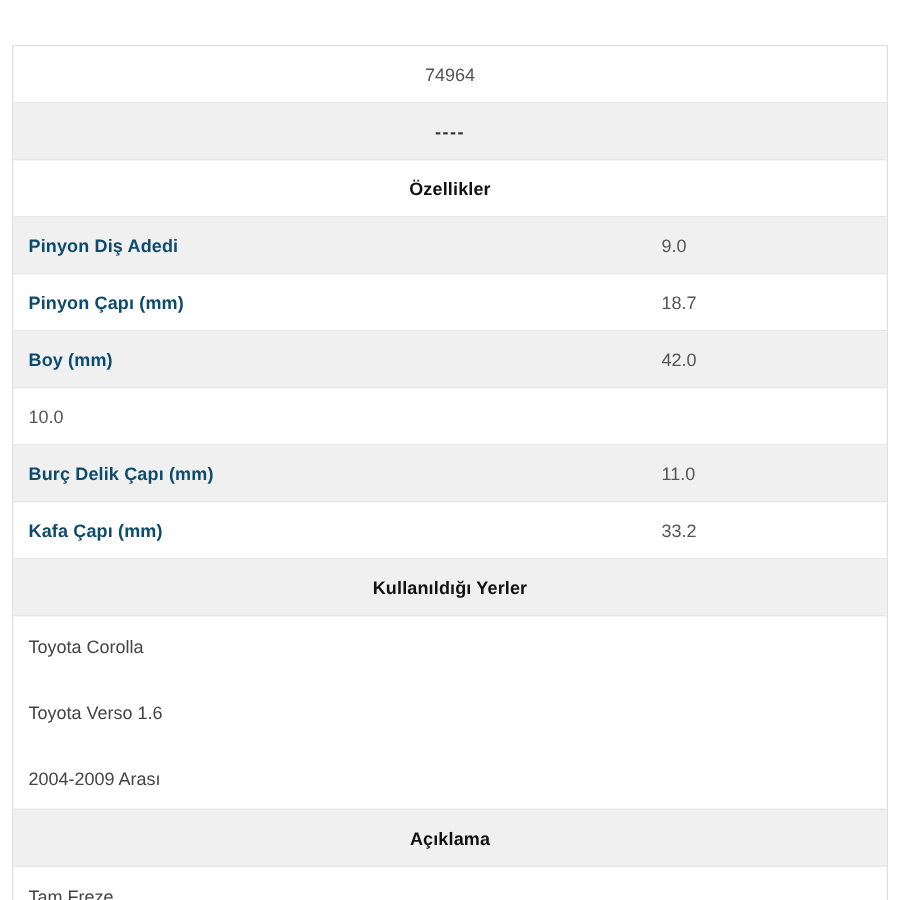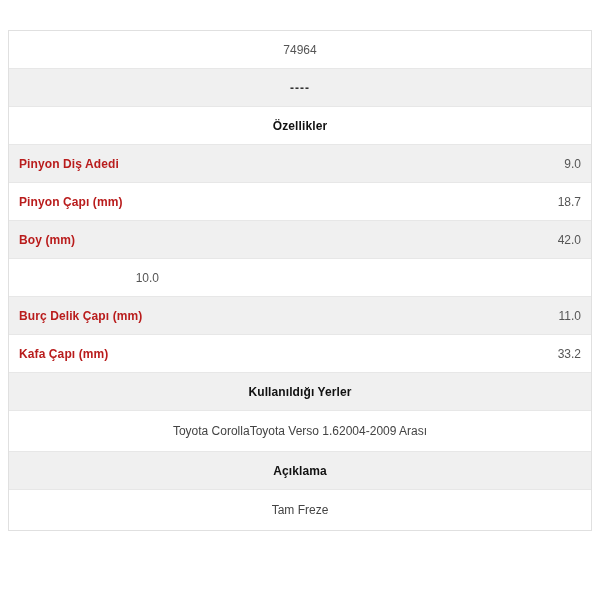--- a/index.html
+++ b/index.html
@@ -25,36 +25,37 @@
     padding: 0 10px;
     border-bottom: 1px solid #e7e7e7;
     background: #ffffff;
   }
   .row:last-child { border-bottom: none; }
   .row.gray { background: #f0f0f0; }
   .row.center { justify-content: center; }
   .row .label {
     flex: 1 1 auto;
     font-weight: bold;
-    color: #b91c1c;
+    color: #0c4a6e;
     letter-spacing: 0.1px;
   }
   .row .value {
     flex: 0 0 140px;
     color: #555555;
-    text-align: right;
+    text-align: left;
   }
   .code-text { color: #555555; }
   .brand-text { font-weight: bold; color: #333333; letter-spacing: 1px; }
   .section-title { font-weight: bold; color: #111111; letter-spacing: 0.1px; }
   .row.multi {
-    flex-direction: row;
+    flex-direction: column;
     align-items: flex-start;
     justify-content: center;
     padding: 10px 10px;
+    gap: 24px;
   }
   .row.multi .line {
     line-height: 20px;
     color: #444444;
   }
 </style>
 </head>
 <body>
 
 <div class="spec-table">

